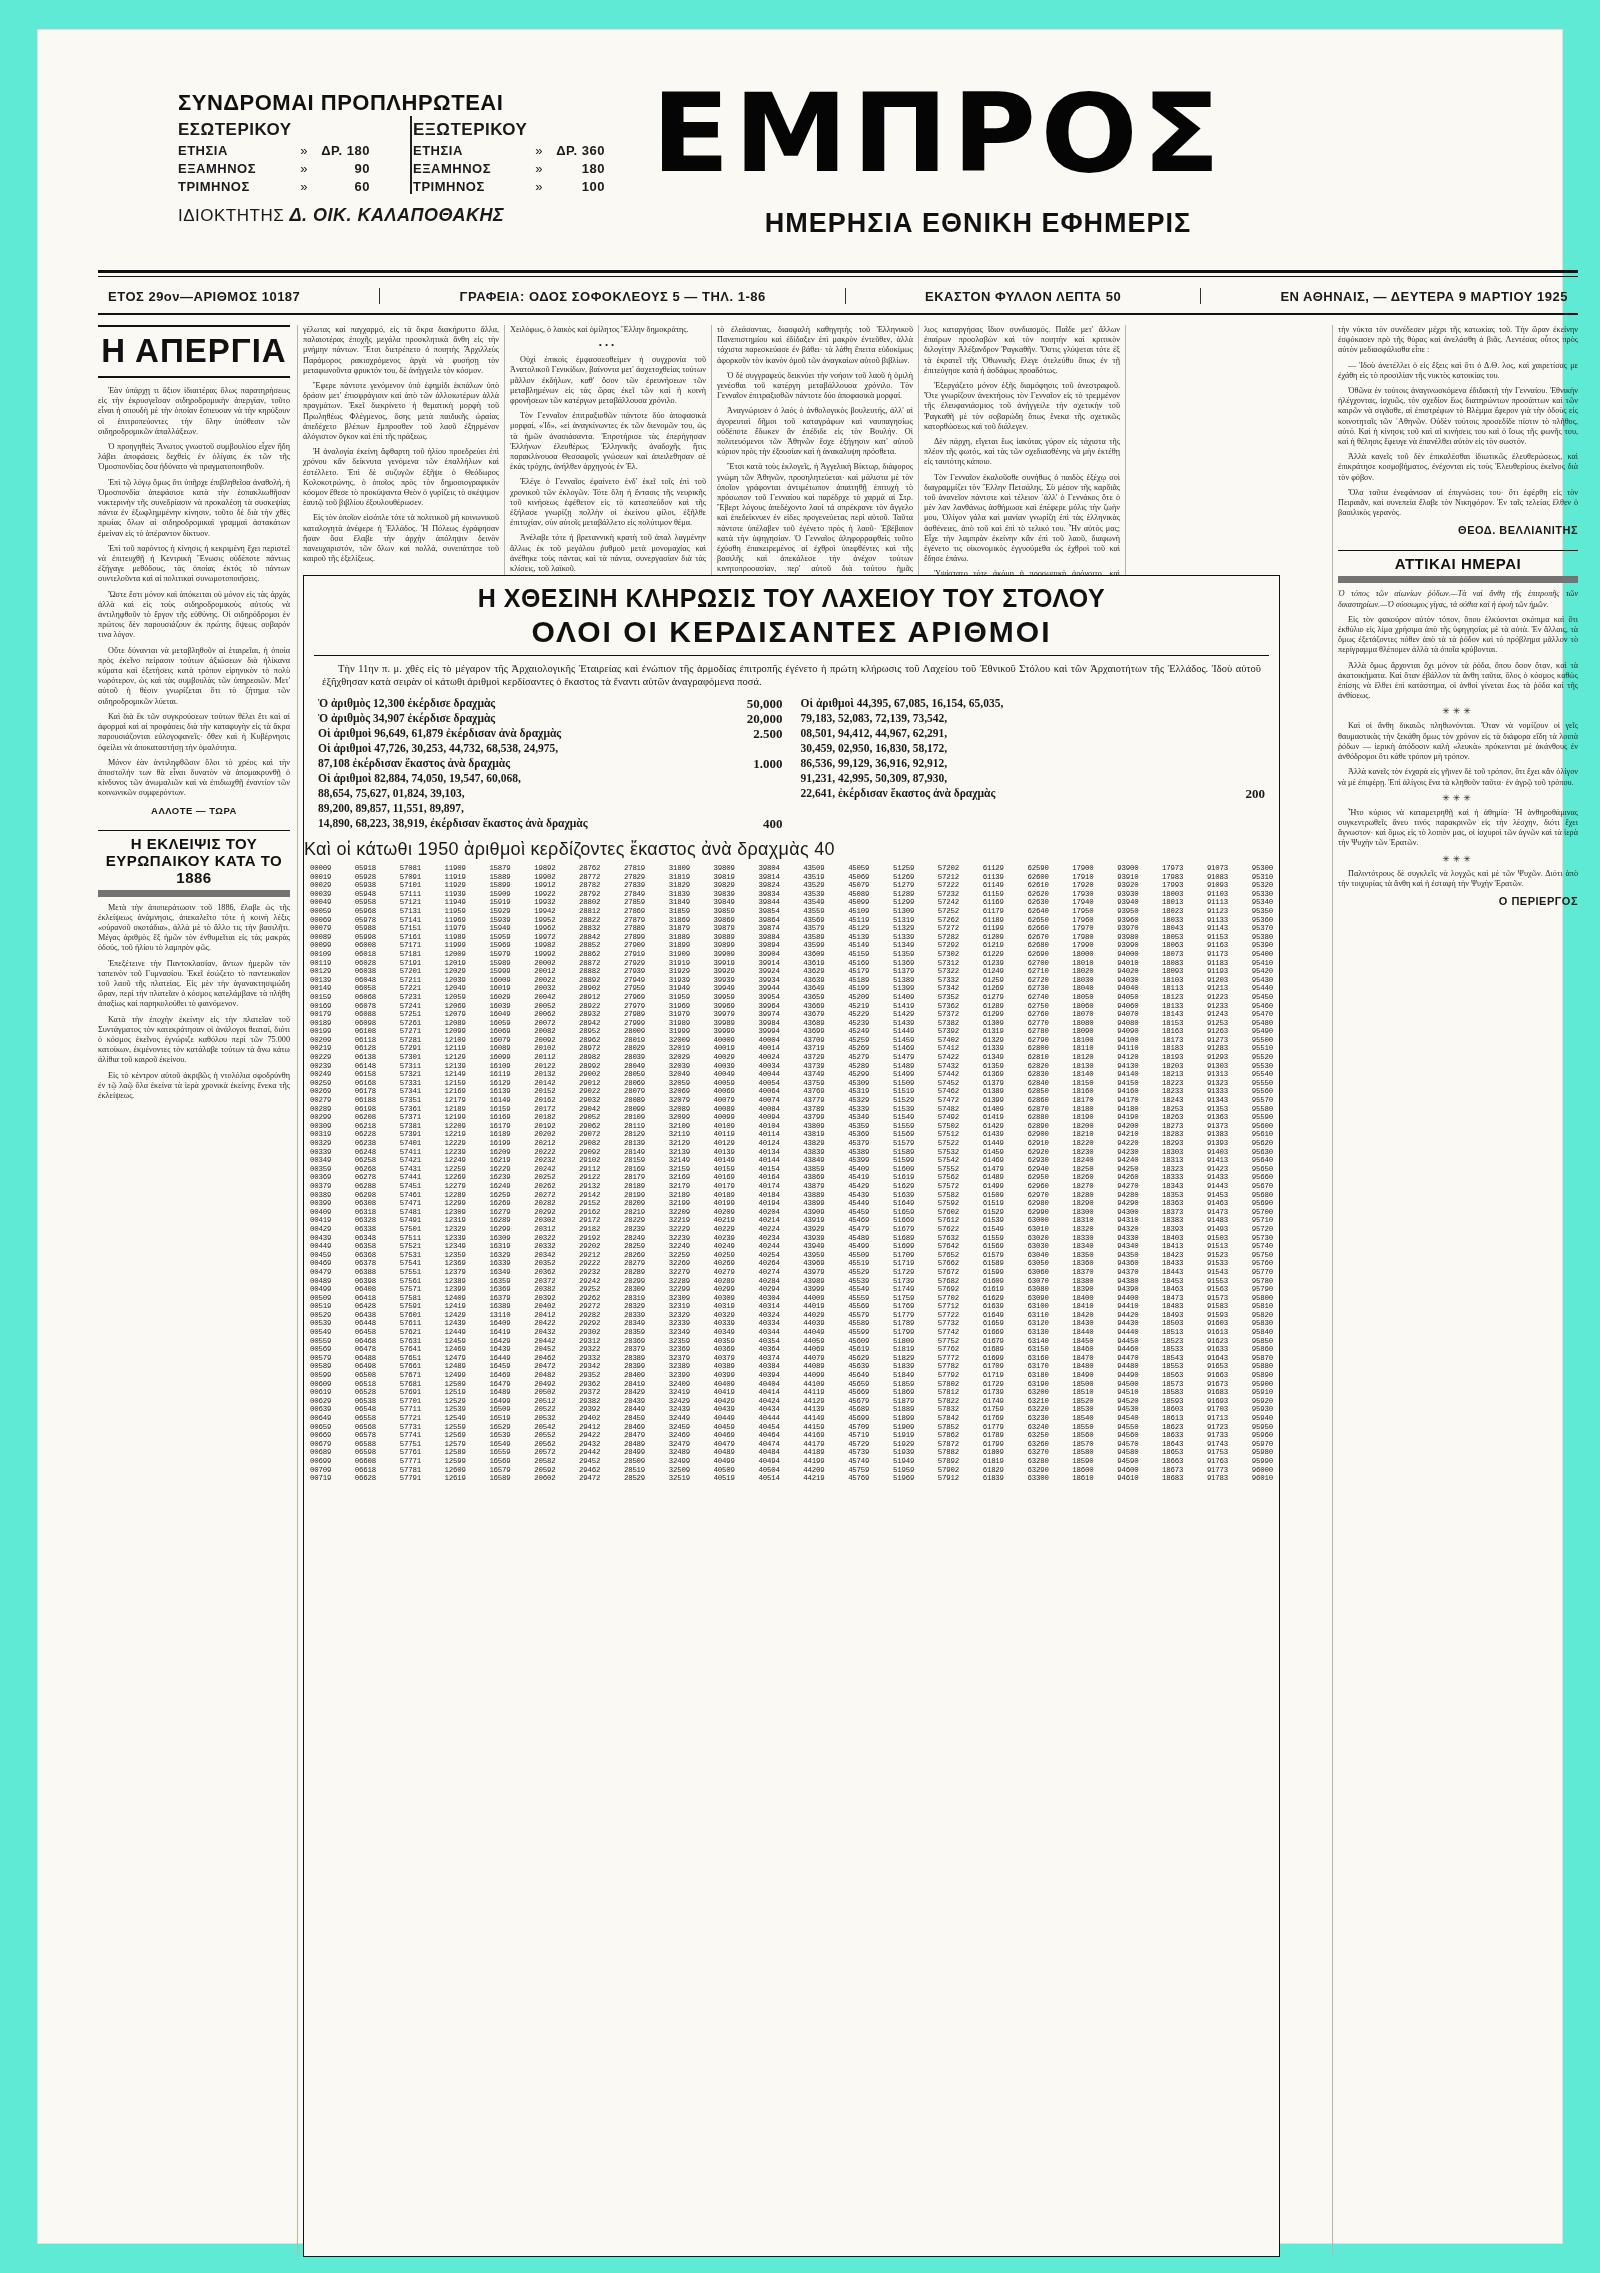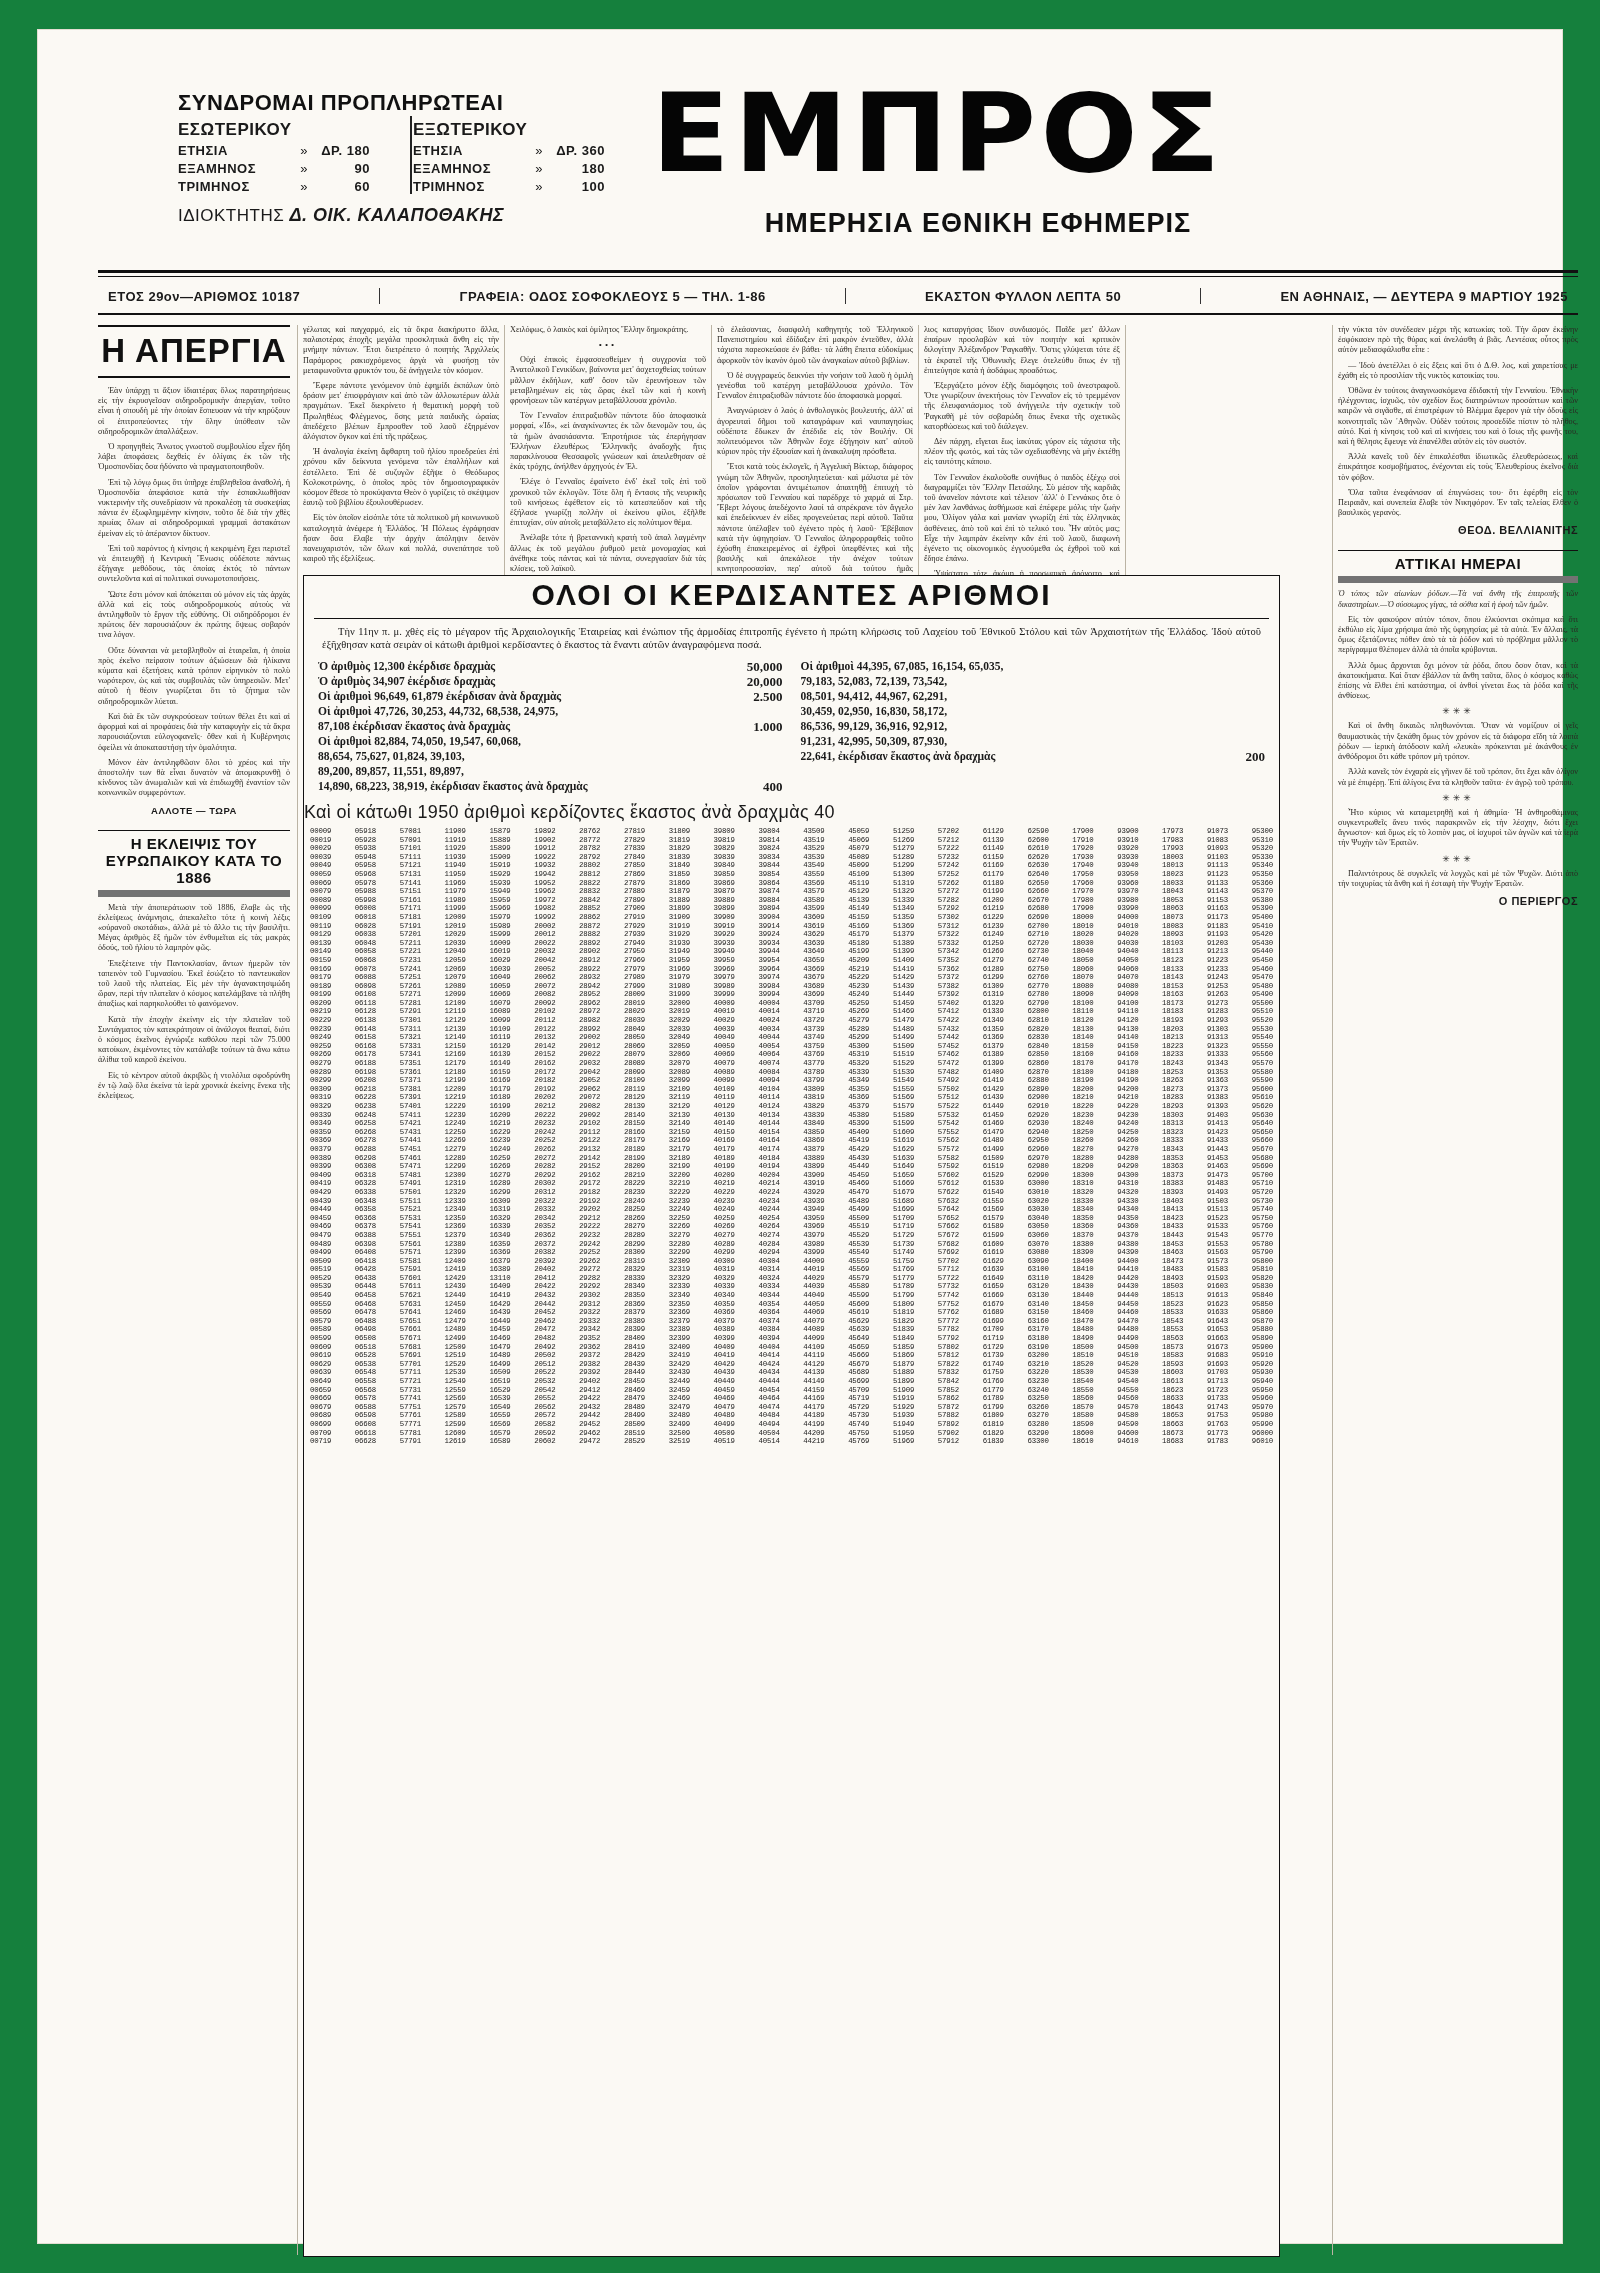--- a/index.html
+++ b/index.html
@@ -5,21 +5,21 @@
   html,body{margin:0;padding:0;background:#ffffff;}
   body{
     width:1600px;height:2273px;
     font-family:"Liberation Serif", serif;
     color:#1a1a1a;
     position:relative;
     overflow:hidden;
   }
   .page{
     position:absolute; left:0; top:0; width:1600px; height:2273px;
-    background:#15803d;
+    background:#5eead4;
   }
   .sheet{
     position:absolute;
     left:38px; top:30px; width:1524px; height:2213px;
     background:#fbf9f4;
     box-shadow:0 0 0 1px #e3ded2;
   }
 
   
   .masthead{position:absolute;left:60px;top:60px;width:1480px;height:175px;}
@@ -322,20 +322,21 @@
       <div class="stars">✳✳✳</div>
       <div class="body-text">
         <p>Παλιντότρους δὲ συγκλεῖς νὰ λογχῶς καὶ μὲ τῶν Ψυχῶν. Διότι ἀπὸ τὴν τοιχυρίας τὰ ἄνθη καὶ ἡ ἐσταφὴ τὴν Ψυχὴν Ἐρατῶν.</p>
       </div>
       <div class="sig">Ο ΠΕΡΙΕΡΓΟΣ</div>
     </div>
 
   </div>
 
   <div class="lottery">
+    <div class="lot-h1">Η ΧΘΕΣΙΝΗ ΚΛΗΡΩΣΙΣ ΤΟΥ ΛΑΧΕΙΟΥ ΤΟΥ ΣΤΟΛΟΥ</div>
     <div class="lot-h2">ΟΛΟΙ ΟΙ ΚΕΡΔΙΣΑΝΤΕΣ ΑΡΙΘΜΟΙ</div>
     <div class="lot-rule"></div>
     <div class="lot-intro">Τὴν 11ην π. μ. χθὲς εἰς τὸ μέγαρον τῆς Ἀρχαιολογικῆς Ἑταιρείας καὶ ἐνώπιον τῆς ἁρμοδίας ἐπιτροπῆς ἐγένετο ἡ πρώτη κλήρωσις τοῦ Λαχείου τοῦ Ἐθνικοῦ Στόλου καὶ τῶν Ἀρχαιοτήτων τῆς Ἑλλάδος. Ἰδοὺ αὐτοῦ ἐξῆχθησαν κατὰ σειρὰν οἱ κάτωθι ἀριθμοὶ κερδίσαντες ὁ ἔκαστος τὰ ἔναντι αὐτῶν ἀναγραφόμενα ποσά.</div>
 
     <div class="lot-tables">
       <div class="lot-left">
         <div class="lot-row">
               <span class="desc">Ὁ ἀριθμὸς    12,300 ἐκέρδισε δραχμὰς</span>
               <span class="amt big">50,000</span>
             </div>

